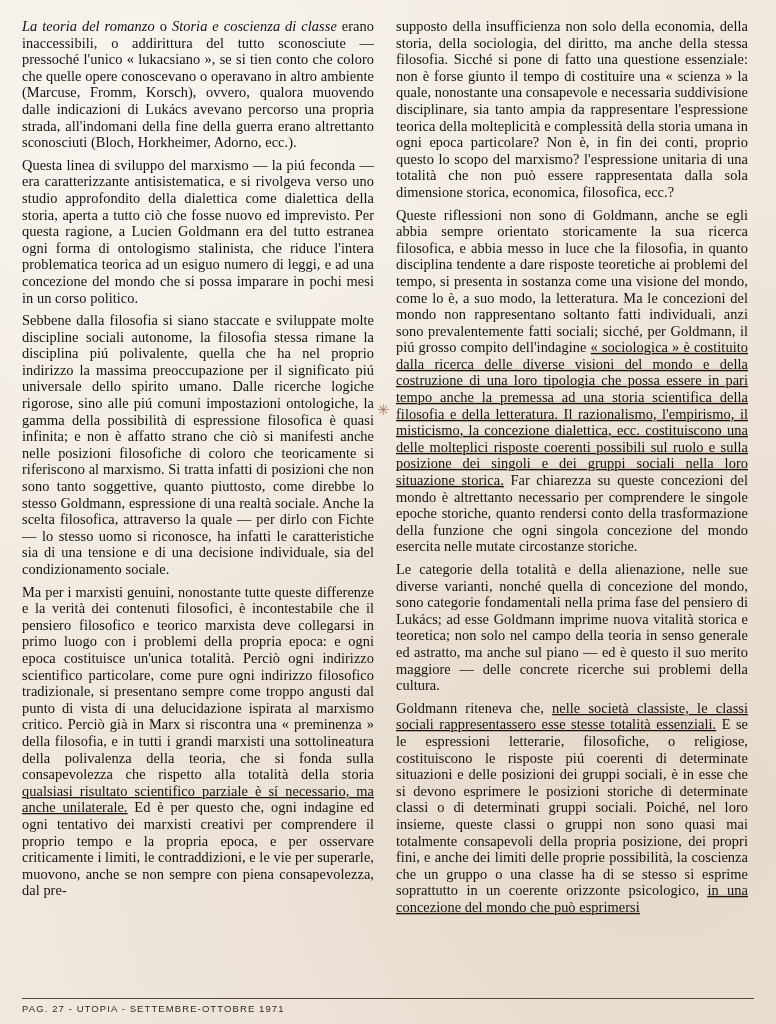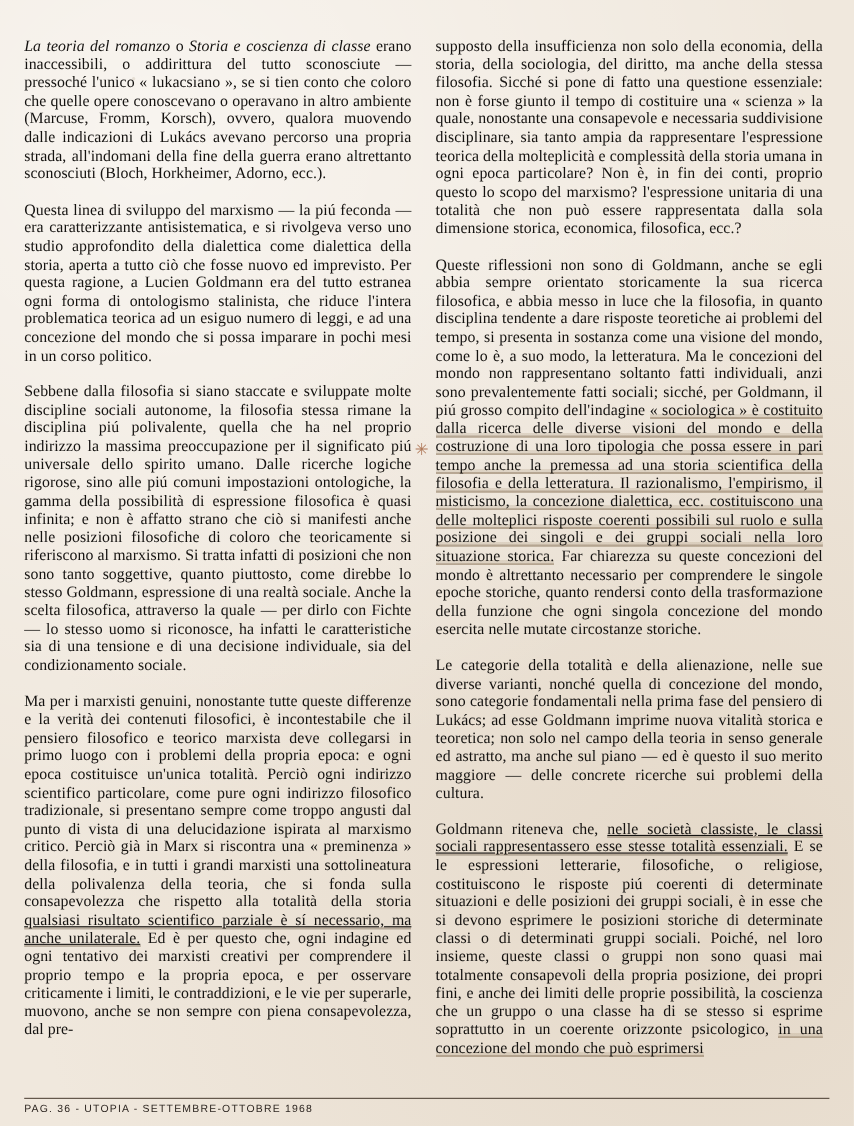--- a/index.html
+++ b/index.html
@@ -28,37 +28,38 @@
   .columns {
     display: flex;
     gap: 22px;
     height: 962px;
   }
   .col {
     width: 352px;
     box-sizing: border-box;
   }
   .col p {
-    margin: 16px 0 6px 0;
+    margin: 0 0 6px 0;
     font-size: 14.4px;
     line-height: 16.6px;
     text-align: justify;
     text-justify: inter-word;
     hyphens: manual;
     letter-spacing: 0.05px;
   }
   .col p.first-par {
     text-indent: 0;
   }
   .it { font-style: italic; }
 
   
   .mark {
     box-shadow: inset 0 -2px 0 rgba(150,130,105,0.55);
     background: linear-gradient(to bottom, rgba(0,0,0,0) 72%, rgba(160,140,110,0.22) 72%);
+    text-decoration: underline;
   }
   .mark2 {
     box-shadow: inset 0 -2px 0 rgba(120,105,85,0.45);
     text-decoration: underline;
   }
 
   .asterisk {
     position: absolute;
     left: 377px;
     top: 403px;
@@ -118,15 +119,15 @@
       <p>Le categorie della totalità e della alienazione, nelle sue diverse varianti, nonché quella di concezione del mondo, sono categorie fondamentali nella prima fase del pensiero di Lukács; ad esse Goldmann imprime nuova vitalità storica e teoretica; non solo nel campo della teoria in senso generale ed astratto, ma anche sul piano — ed è questo il suo merito maggiore — delle concrete ricerche sui problemi della cultura.</p>
       <p>
         Goldmann riteneva che, <span class="mark2">nelle società classiste, le classi sociali rappresentassero esse stesse totalità essenziali.</span> E se le espressioni letterarie, filosofiche, o religiose, costituiscono le risposte piú coerenti di determinate situazioni e delle posizioni dei gruppi sociali, è in esse che si devono esprimere le posizioni storiche di determinate classi o di determinati gruppi sociali. Poiché, nel loro insieme, queste classi o gruppi non sono quasi mai totalmente consapevoli della propria posizione, dei propri fini, e anche dei limiti delle proprie possibilità, la coscienza che un gruppo o una classe ha di se stesso si esprime soprattutto in un coerente orizzonte psicologico, <span class="mark">in una concezione del mondo che può esprimersi</span>
       </p>
     </div>
 
   </div>
 
   <div class="asterisk">✳</div>
 
-  <footer class="page-footer">PAG. 36 - UTOPIA - SETTEMBRE-OTTOBRE 1968</footer>
+  <footer class="page-footer">PAG. 27 - UTOPIA - SETTEMBRE-OTTOBRE 1971</footer>
 
 </div>
 
 </body></html>

